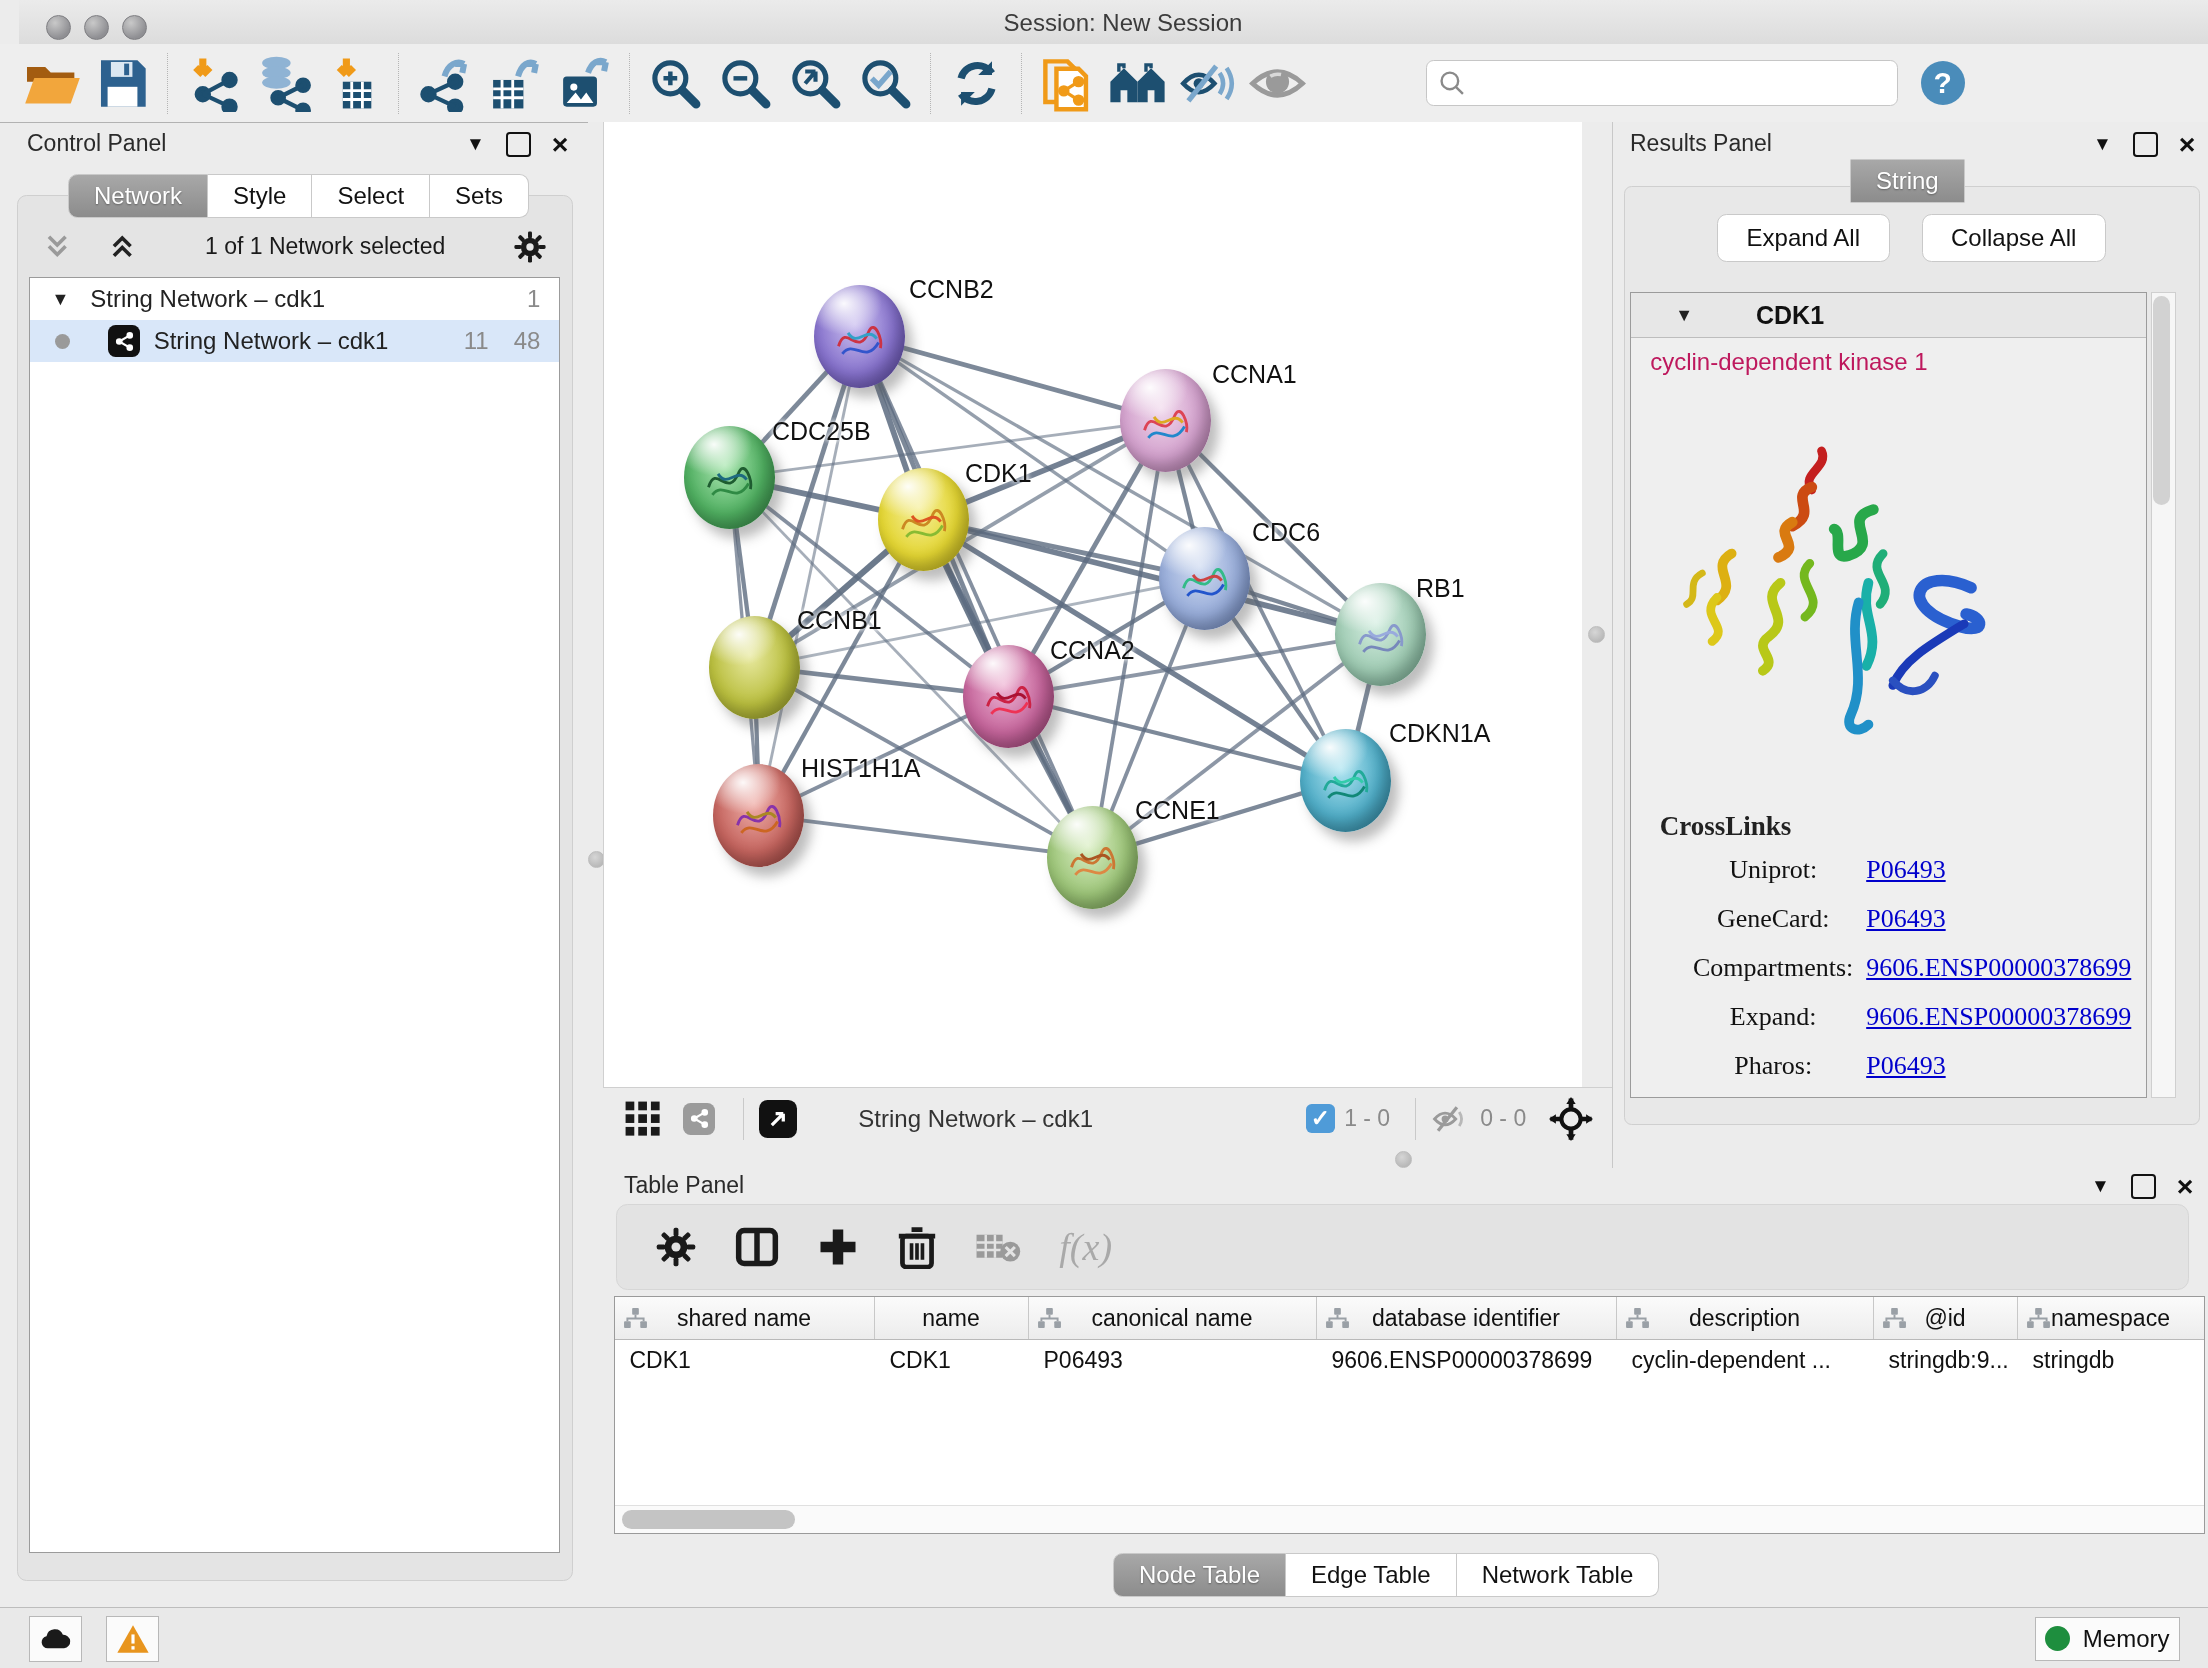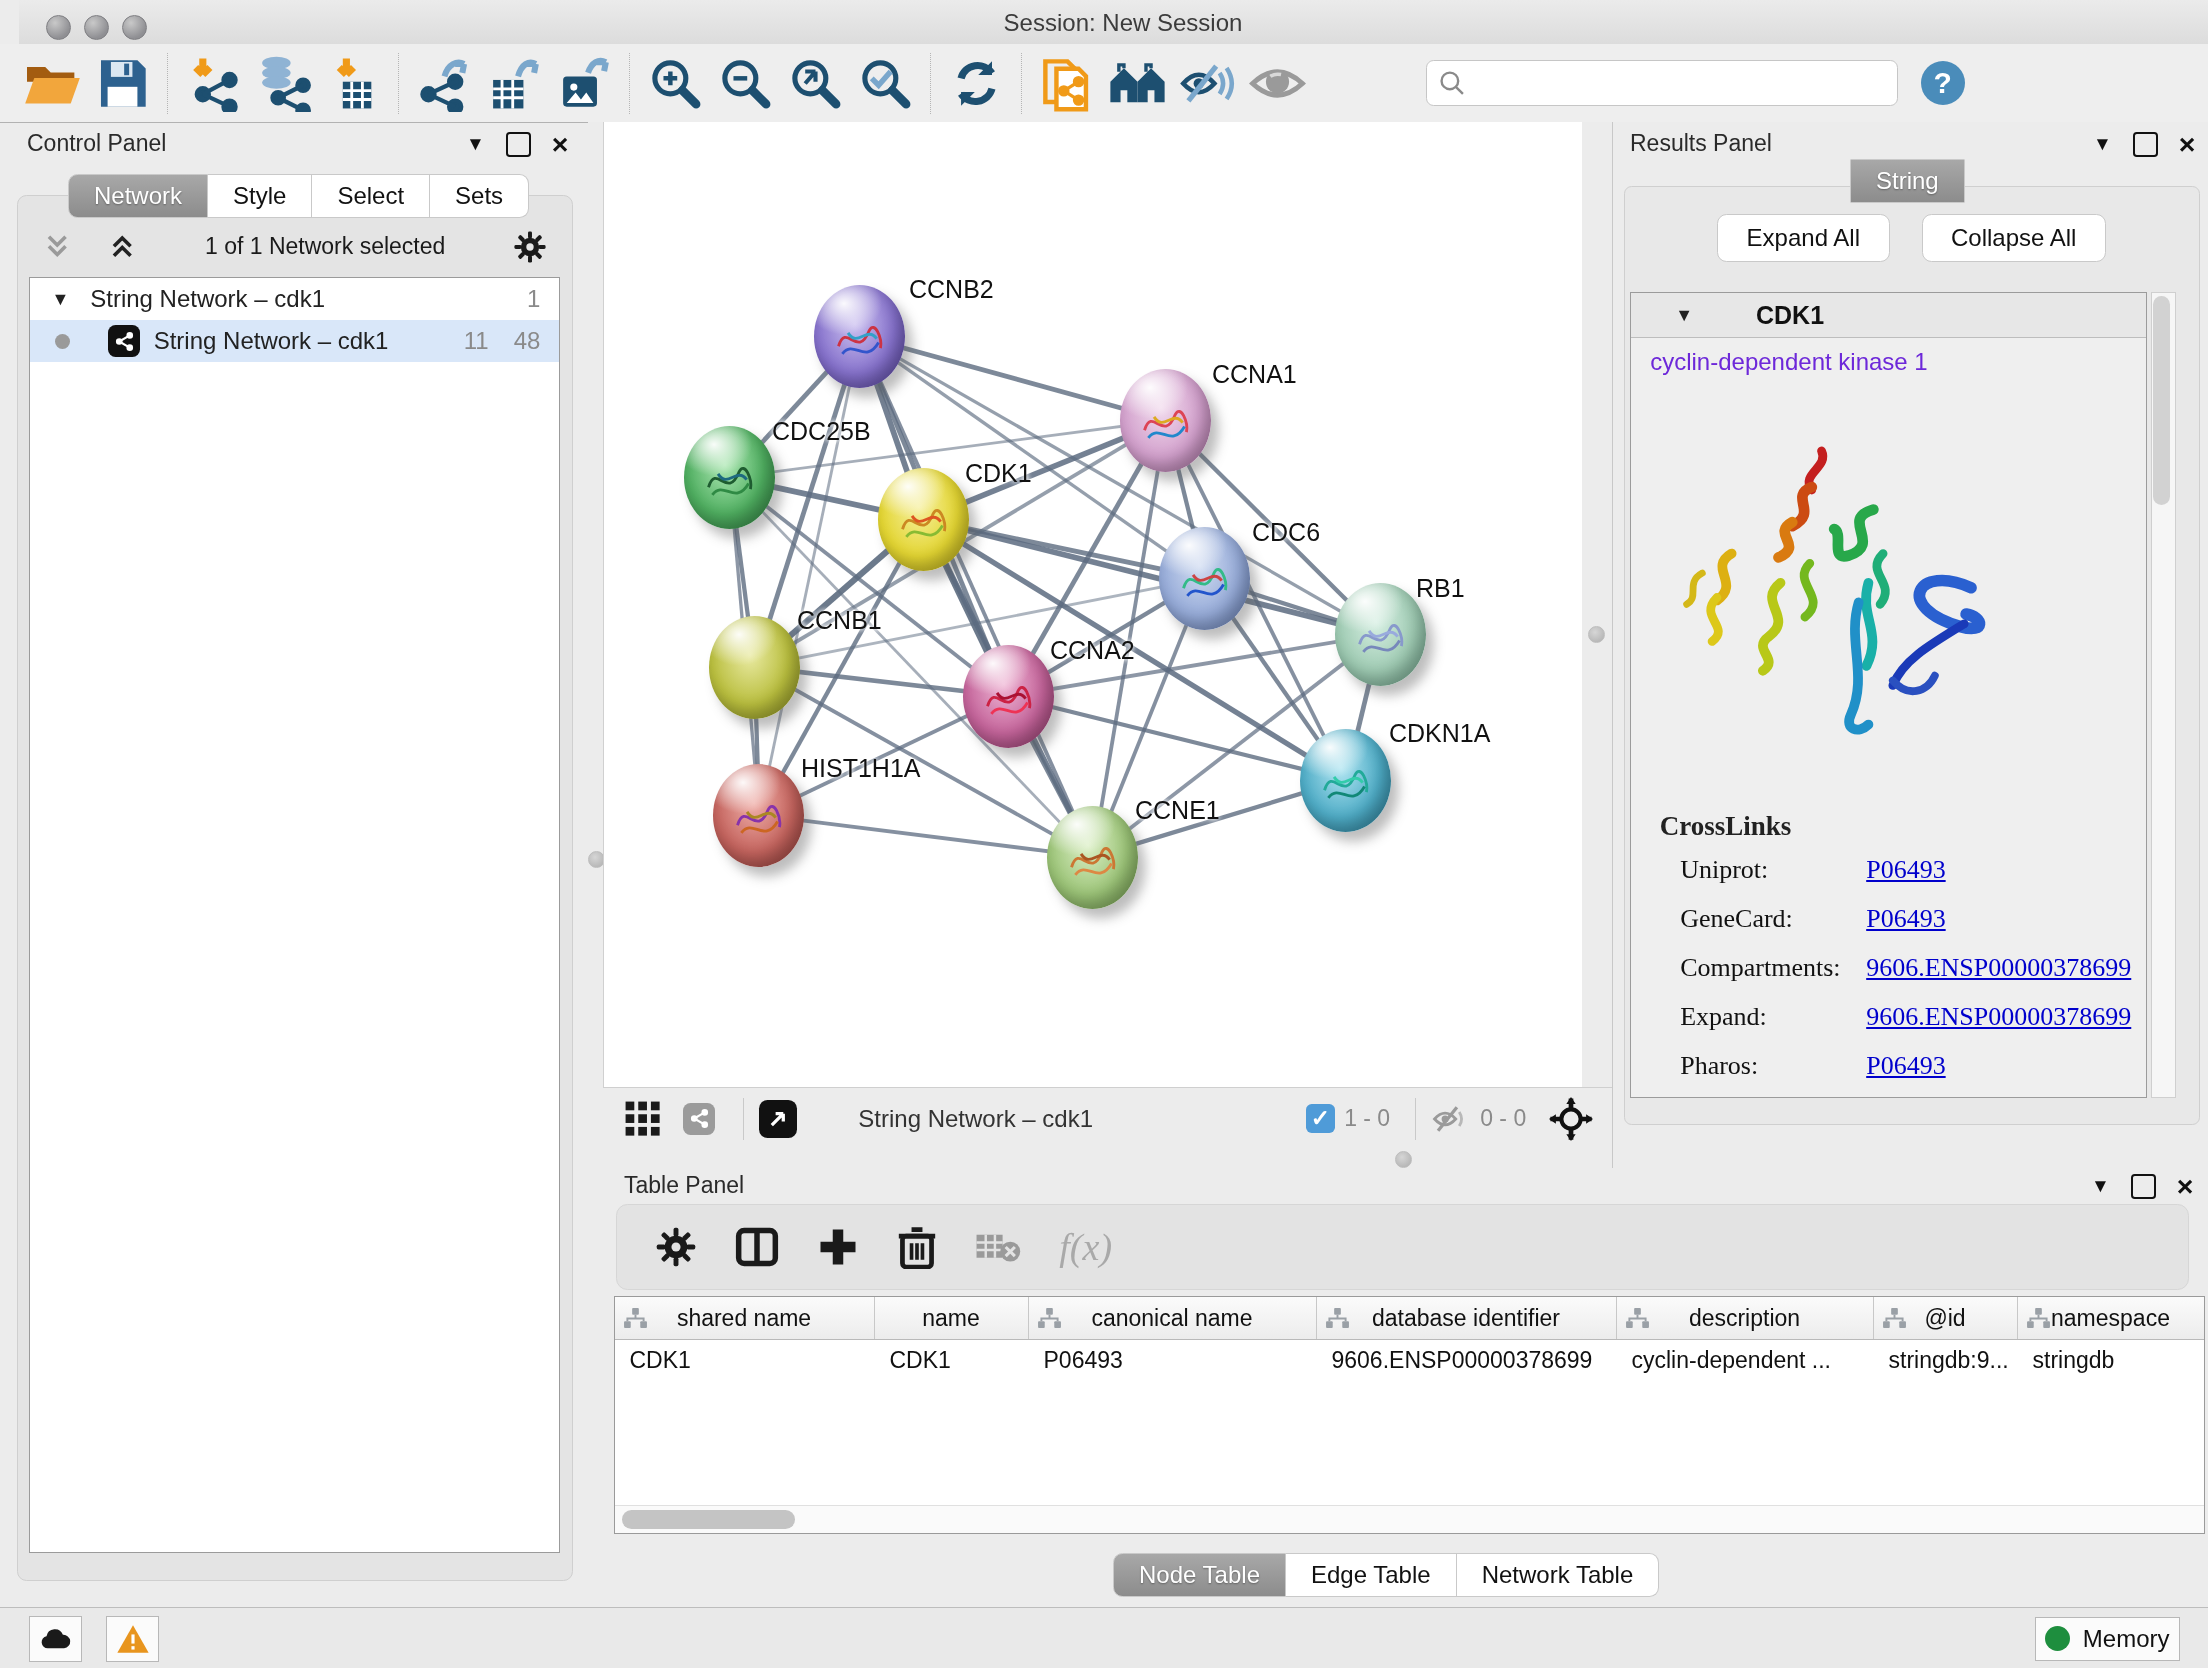--- a/index.html
+++ b/index.html
@@ -86,25 +86,25 @@
   #rp-tab{position:absolute;left:237px;top:37px;z-index:2;}
   .rp-btn{height:48px;line-height:46px;padding:0 28.5px;background:#fff;border:1px solid #c9c9c9;
     border-radius:9.5px;font-size:24px;color:#111;box-sizing:border-box;}
   #rp-content{position:absolute;left:5.7px;top:105px;width:515px;height:804px;
     border:1.9px solid #9b9b9b;background:#efefef;}
   #rp-scroll{position:absolute;left:526px;top:105px;width:23px;height:804px;background:#f6f6f6;
     border:1px solid #cfcfcf;}
   #rp-scroll .thumb{position:absolute;left:1.9px;top:2.9px;width:17px;height:209px;border-radius:8.6px;background:#d2d2d2;}
   #gene-row{height:44px;background:#e7e7e7;border-bottom:1px solid #bdbdbd;display:flex;align-items:center;}
   #gene-row .g{font-size:25px;font-weight:bold;color:#111;}
-  #gene-desc{font-size:24px;color:#6d28d9;padding:9.5px 0 0 19px;}
+  #gene-desc{font-size:24px;color:#be185d;padding:9.5px 0 0 19px;}
   #crosslinks{position:absolute;left:0;top:518px;width:100%;
     font-family:"Liberation Serif",serif;}
   #crosslinks .clt{font-size:27px;font-weight:bold;margin:0 0 13.3px 28.5px;}
-  .cl-row{display:flex;margin:0 0 19px 49px;font-size:26px;}
+  .cl-row{display:flex;margin:0 0 19px 49px;font-size:26px;text-align:center;}
   .cl-row .lbl{width:186px;color:#111;}
   .cl-row a{color:#0000cc;text-decoration:underline;}
 
   
   #table-panel{left:603px;top:1168px;width:1605px;height:439px;background:#ececec;}
   #tp-toolbar{position:absolute;left:13.3px;top:36px;width:1573px;height:86px;background:#e3e3e3;
     border:1px solid #d6d6d6;border-radius:11.4px;display:flex;align-items:center;gap:38px;padding-left:38px;box-sizing:border-box;}
   #fx{font-family:"Liberation Serif",serif;font-style:italic;font-size:38px;color:#a9a9a9;}
   #tp-table{position:absolute;left:10.5px;top:128px;width:1591px;height:238px;background:#fff;
     border:1.9px solid #9a9a9a;box-sizing:border-box;overflow:hidden;}

